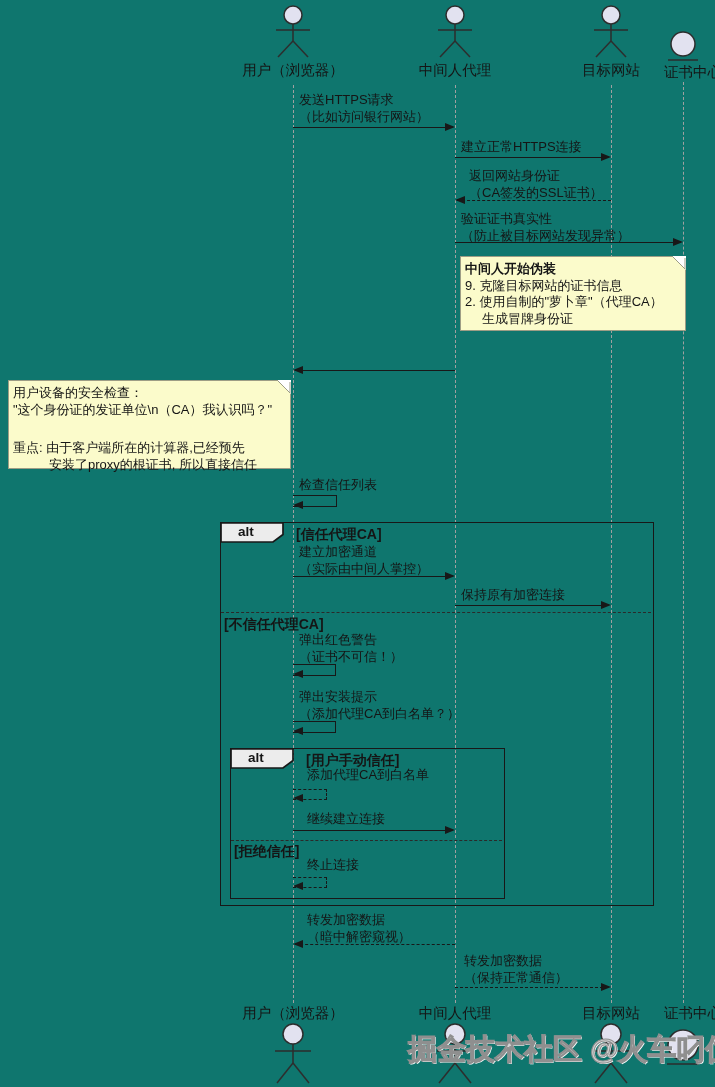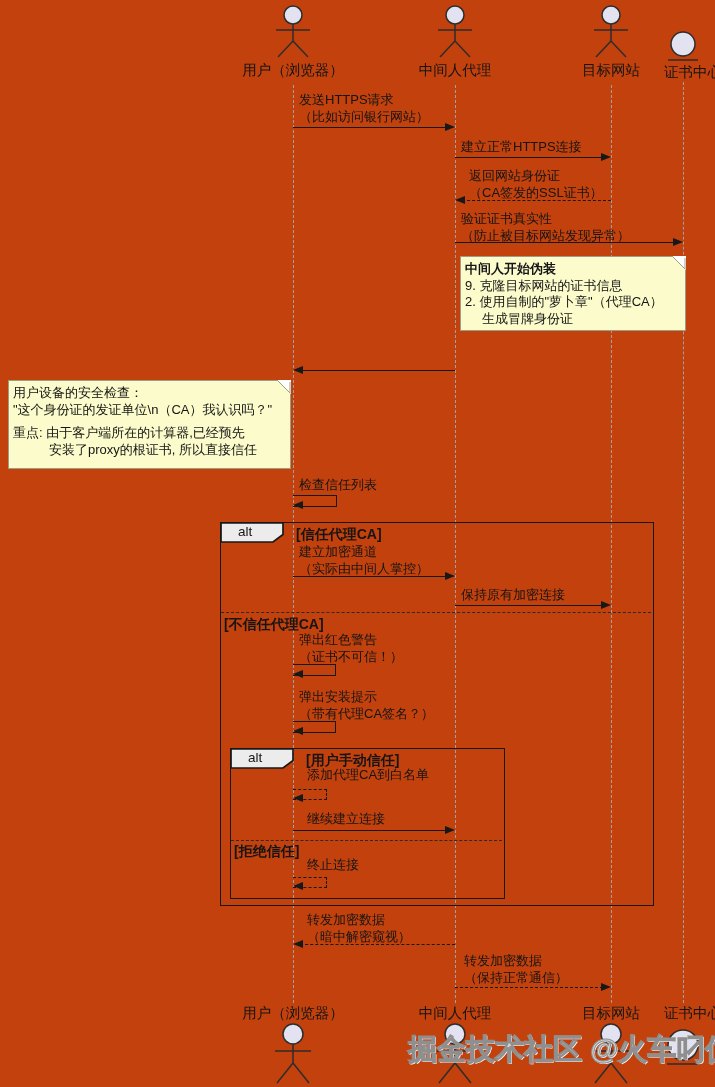--- a/index.html
+++ b/index.html
@@ -1,38 +1,38 @@
 <!DOCTYPE html>
 <html><head>
 <meta charset="utf-8">
 <style>
   html,body{margin:0;padding:0;background:#fff}
-  .canvas{position:relative;width:715px;height:1087px;background:#c2410c;overflow:hidden;
+  .canvas{position:relative;width:715px;height:1087px;background:#0f766e;overflow:hidden;
           font-family:"Liberation Sans","DejaVu Sans",sans-serif;color:#151515}
   .lifeline{position:absolute;width:0;border-left:1px dashed #a0a0a0;z-index:1}
   .actor{position:absolute;z-index:3}
   .alabel{position:absolute;width:160px;text-align:center;font-size:14.5px;white-space:nowrap;z-index:3}
   .msg{position:absolute;font-size:13px;line-height:17px;white-space:nowrap;z-index:4}
   .line{position:absolute;height:0;border-top:1.5px solid #181818;z-index:4}
   .line.dashed{border-top:1.2px dashed #181818}
   .loop{position:absolute;border:1.4px solid #181818;border-left:none;z-index:4}
   .loop.dashed{border-style:dashed dashed dashed none}
   .head{position:absolute;width:0;height:0;border:4.5px solid transparent;z-index:4}
   .head.hr{border-left:10px solid #181818;border-right:none}
   .head.hl{border-right:10px solid #181818;border-left:none}
   .note{position:absolute;background:#fbfbcb;border:1px solid #9d9d85;padding:4px 8px 5px 4px;
         font-size:13px;line-height:16.5px;white-space:nowrap;box-sizing:border-box;z-index:5}
   .note .title{font-weight:bold}
   .note .ind1{padding-left:17px}
-  .note .gap{margin-top:7px}
+  .note .gap{margin-top:22px}
   .note .ind2{padding-left:36px}
   .fold{position:absolute;top:-1px;right:-1px;z-index:6}
   .frame{position:absolute;border:1.7px solid #181818;z-index:2}
   .pentagon{position:absolute;z-index:3}
-  .kw{position:absolute;font-weight:normal;font-size:13.5px;z-index:4}
+  .kw{position:absolute;font-weight:bold;font-size:13.5px;z-index:4}
   .cond{position:absolute;font-weight:bold;font-size:14px;white-space:nowrap;z-index:4}
   .divider{position:absolute;height:0;border-top:1.2px dashed #2a2a2a;z-index:3}
   .watermark{position:absolute;left:408px;top:1030px;font-size:29px;font-weight:bold;white-space:nowrap;
              color:#d3d3d3;-webkit-text-stroke:1.1px #8f8f8f;text-shadow:1px 1px 0 #ffffff;z-index:9}
 </style>
 </head>
 <body>
 
 <div class="canvas">
 
@@ -154,21 +154,21 @@
 
   <div class="msg" style="left:299px;top:631px">
     <div>弹出红色警告</div>
     <div>（证书不可信！）</div>
   </div>
   <div class="loop" style="left:293px;top:664px;width:42px;height:10px"></div>
   <div class="head hl" style="left:293px;top:669.5px"></div>
 
   <div class="msg" style="left:299px;top:688px">
     <div>弹出安装提示</div>
-    <div>（带有代理CA签名？）</div>
+    <div>（添加代理CA到白名单？）</div>
   </div>
   <div class="loop" style="left:293px;top:721px;width:42px;height:10px"></div>
   <div class="head hl" style="left:293px;top:726.5px"></div>
 
   <div class="frame" style="left:230px;top:748px;width:273px;height:149px"></div>
   <svg class="pentagon" style="left:230px;top:748px" width="64" height="21" viewBox="0 0 64 21">
     <path d="M1 1 H63 V12.5 L53 20 H1 Z" fill="#ececec" stroke="#181818" stroke-width="1.7"></path>
   </svg>
   <div class="kw" style="left:248px;top:750px">alt</div>
   <div class="cond" style="left:306px;top:752px">[用户手动信任]</div>

